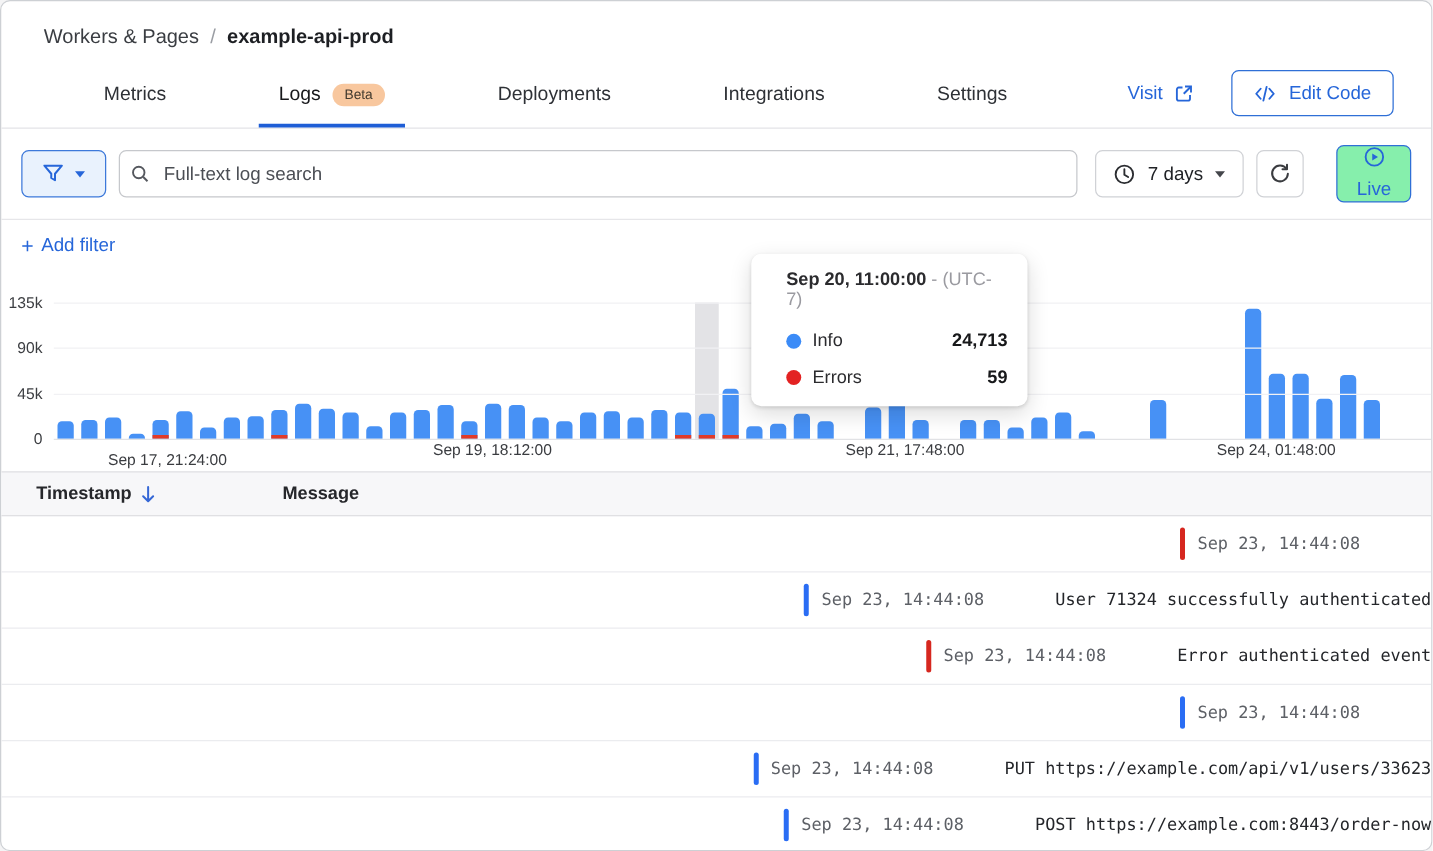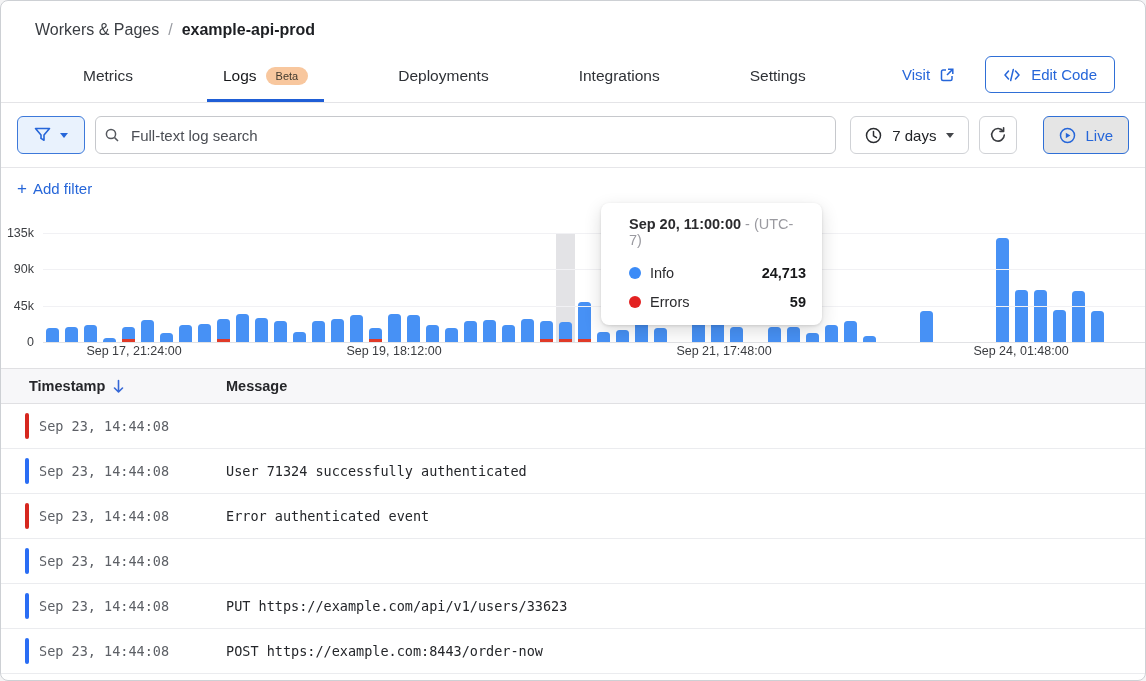--- a/index.html
+++ b/index.html
@@ -31,22 +31,22 @@
   .caret { width: 0; height: 0; border-left: 4.5px solid transparent; border-right: 4.5px solid transparent; border-top: 5.5px solid #2666d9; }
   .caret.dark { border-top-color: #44464b; }
   .search-box { flex: 1; height: 38px; border: 1px solid #c6c8cc; border-radius: 6px; background: #fff;
                 display: flex; align-items: center; gap: 9px; padding: 0 8px; margin-right: 4px; }
   .search-box input { border: none; outline: none; font-size: 15px; width: 100%; color: #26282c; font-family: "Liberation Sans", sans-serif; }
   .search-box input::placeholder { color: #4b4e54; opacity: 1; }
   .range-btn { height: 38px; border: 1px solid #d0d2d6; background: #fff; border-radius: 6px; padding: 0 14px;
                display: flex; align-items: center; gap: 10px; font-size: 15px; color: #202226; cursor: pointer; }
   .refresh-btn { width: 38px; height: 38px; border: 1px solid #d0d2d6; background: #fff; border-radius: 6px;
                  display: flex; align-items: center; justify-content: center; cursor: pointer; color: #3a3c40; }
-  .live-btn { height: 38px; border: 1px solid #2f6fd6; background: #e5e5e5; border-radius: 6px; color: #2666d9;
-              font-size: 15px; padding: 0 15px; display: flex; align-items: center; gap: 9px; margin-left: 16px; cursor: pointer; }
+  .live-btn { height: 46px; border: 1px solid #2f6fd6; background: #86efac; border-radius: 6px; color: #2666d9;
+              font-size: 15px; padding: 0 15px; display: flex; align-items: center; gap: 9px; margin-left: 16px; cursor: pointer; flex-direction: column; }
 
   .add-filter-row { border-top: 1px solid #e6e6e9; padding: 12px 16px 13px 16px; }
   .add-filter { color: #2666d9; font-size: 15px; display: inline-flex; align-items: center; gap: 6px; cursor: pointer; }
   .plus { font-size: 17px; line-height: 1; }
 
   
   .chart-section { position: relative; padding-top: 15px; height: 148px; }
   .plot { position: absolute; left: 42px; right: 0; top: 22px; height: 109px; }
   .gridline { position: absolute; left: 0; right: 0; height: 1px; background: #f1f1f4; }
   .gridline.base { background: #e1e2e5; }
@@ -68,21 +68,21 @@
   .tooltip-row { display: flex; align-items: center; gap: 9px; margin-top: 13px; font-size: 14.5px; color: #2b2b2e; }
   .tooltip-row:first-of-type { margin-top: 17px; }
   .dot { width: 12px; height: 12px; border-radius: 50%; flex: none; }
   .tooltip-row .val { margin-left: auto; font-weight: bold; color: #17181a; }
 
   
   .log-table { margin-top: 9px; }
   .thead { display: flex; align-items: center; height: 36px; background: #f7f7f9;
            border-top: 1px solid #e0e0e3; border-bottom: 1px solid #e0e0e3; font-size: 14.5px; font-weight: bold; color: #26272b; }
   .th-ts { margin-left: 28px; width: 197px; display: flex; align-items: center; gap: 7px; cursor: pointer; }
-  .trow { display: flex; align-items: center; height: 45px; border-bottom: 1px solid #ebecef; cursor: pointer; }
+  .trow { display: flex; align-items: center; height: 45px; border-bottom: 1px solid #ebecef; cursor: pointer; justify-content: flex-end; }
   .indicator { width: 4px; height: 26px; border-radius: 2px; margin-left: 24px; flex: none; }
   .indicator.info { background: #2a6df4; }
   .indicator.error { background: #d6271f; }
   .cell-ts { margin-left: 10px; width: 187px; color: #5d6066; font-family: "DejaVu Sans Mono", monospace; font-size: 13.5px; flex: none; }
   .cell-msg { color: #24262a; font-family: "DejaVu Sans Mono", monospace; font-size: 13.5px; white-space: nowrap; }
 
   .icon { display: inline-flex; flex: none; }
 </style>
 </head>
 <body>
@@ -373,21 +373,21 @@
         <div class="gridline" style="top: 72.6667px;"></div>
         <div class="gridline base" style="top: 109px;"></div>
       </div>
     <div id="ylabels">
         <div class="ylabel" style="top: 22px;">135k</div>
         <div class="ylabel" style="top: 58.3333px;">90k</div>
         <div class="ylabel" style="top: 94.6667px;">45k</div>
         <div class="ylabel" style="top: 131px;">0</div>
       </div>
     <div class="xlabels" id="xlabels">
-        <span style="left: 133px;">Sep 17, 21:24:00</span>
+        <span style="left: 133px; margin-top: 8px;">Sep 17, 21:24:00</span>
         <span style="left: 393px;">Sep 19, 18:12:00</span>
         <span style="left: 723px;">Sep 21, 17:48:00</span>
         <span style="left: 1020px;">Sep 24, 01:48:00</span>
       </div>
   </div>
 
   <div class="tooltip">
     <div class="tooltip-title">
       <span>Sep 20, 11:00:00</span>
       <span class="tz">- (UTC-7)</span>

